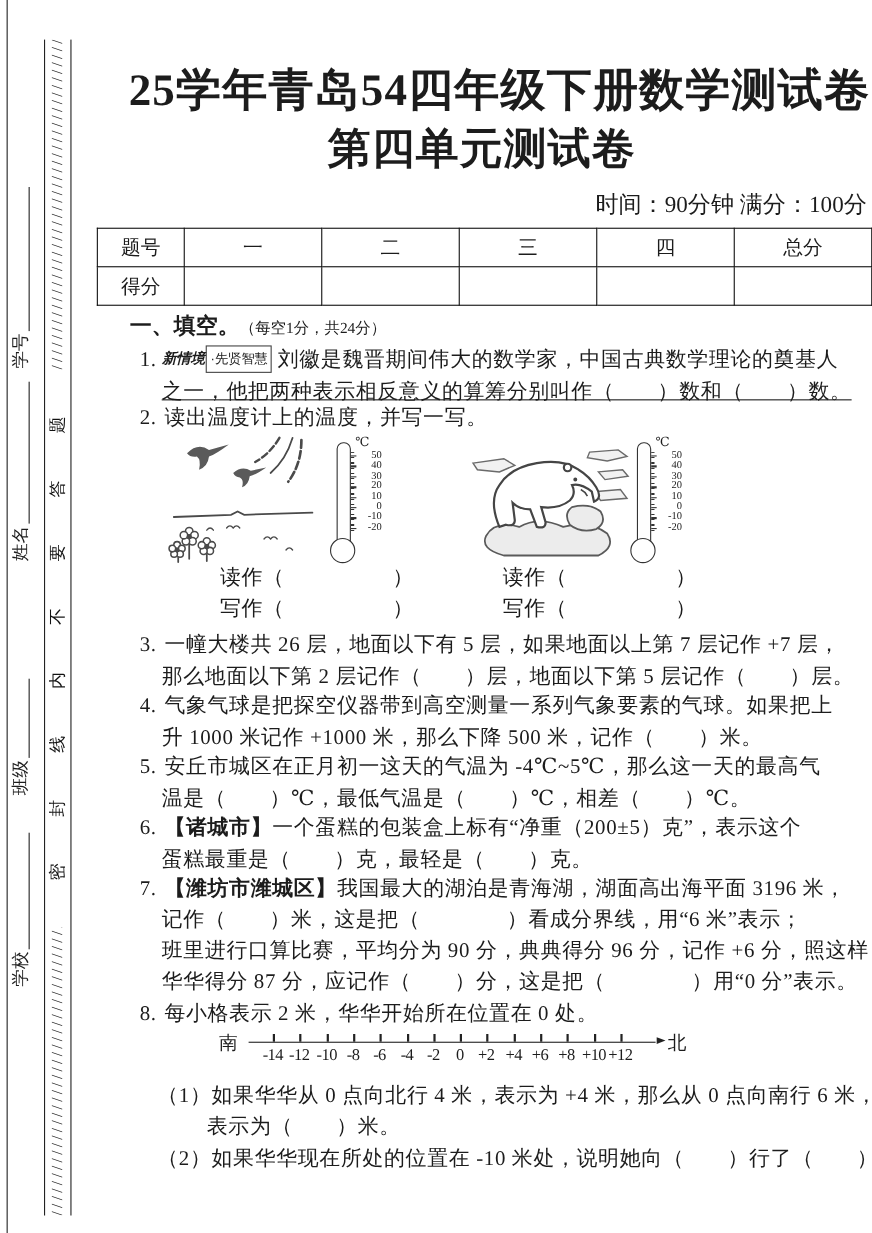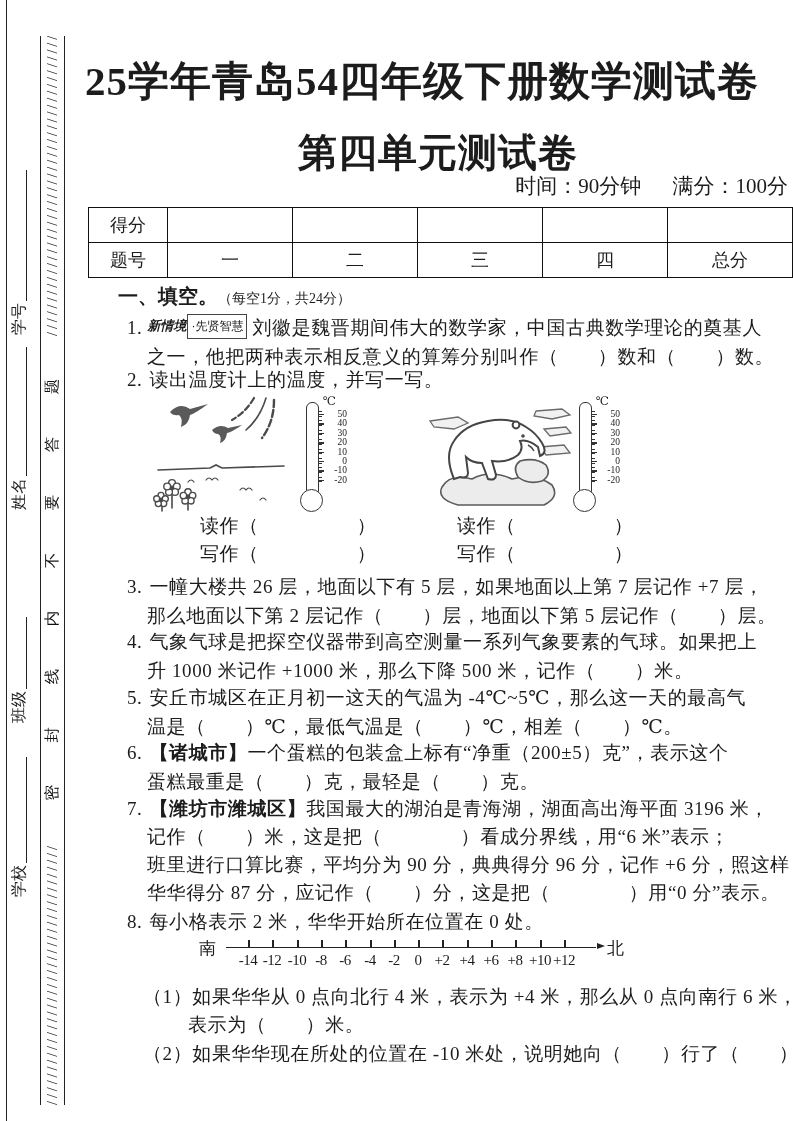--- a/index.html
+++ b/index.html
@@ -22,26 +22,26 @@
     letter-spacing:3px;color:#2a2a2a;height:18px;line-height:18px;}
   .hatch.bottom{width:262px;}
   .hatch.top{width:300px;}
   .seal-chars{flex:1;display:flex;justify-content:space-evenly;align-items:center;
     font-size:15.5px;color:#111;}
   .sfield{position:absolute;left:8px;width:22px;}
   .sfield-inner{height:22px;transform-origin:0 0;display:flex;align-items:flex-end;
     font-size:16px;white-space:nowrap;}
   .sline{flex:1;border-bottom:1.3px solid #222;margin-bottom:3px;margin-left:2px;}
   
-  .title1{position:absolute;left:85px;top:54px;width:706px;text-align:left;
+  .title1{position:absolute;left:85px;top:54px;width:706px;text-align:right;
     font-size:41px;font-weight:bold;letter-spacing:1px;white-space:nowrap;}
   .title2{position:absolute;left:85px;top:108px;width:706px;text-align:center;
-    font-size:39px;font-weight:bold;letter-spacing:1px;margin-top:18px;}
+    font-size:39px;font-weight:bold;letter-spacing:1px;}
   .meta{position:absolute;left:380px;top:172px;width:408px;text-align:right;font-size:21px;}
-  .meta .gap{margin-left:26px;}
+  .meta .gap{}
   
   .score-table{position:absolute;left:88px;top:207px;border-collapse:collapse;}
   .score-table td{border:1.8px solid #111;height:34px;text-align:center;
     font-size:18px;padding:0;}
   .score-table td.c0{width:78px;}
   .score-table td.cn{width:124px;}
   
   .ln{position:absolute;white-space:nowrap;font-size:19px;letter-spacing:0.6px;line-height:1.25;}
   .qn{margin-right:7px;}
   .qtag{font-weight:bold;}
@@ -129,51 +129,51 @@
 <div class="title1">25学年青岛54四年级下册数学测试卷</div>
 <div class="title2">第四单元测试卷</div>
 <div class="meta">
   <span>时间：90分钟</span>
   <span class="gap">满分：100分</span>
 </div>
 
 <table class="score-table">
   <tbody>
       <tr>
+    <td class="c0">题号</td>
+    <td class="cn">一</td>
+    <td class="cn">二</td>
+    <td class="cn">三</td>
+    <td class="cn">四</td>
+    <td class="cn">总分</td>
+  </tr>
+  <tr>
     <td class="c0">得分</td>
     <td class="cn"></td>
     <td class="cn"></td>
     <td class="cn"></td>
     <td class="cn"></td>
     <td class="cn"></td>
   </tr>
-  <tr>
-    <td class="c0">题号</td>
-    <td class="cn">一</td>
-    <td class="cn">二</td>
-    <td class="cn">三</td>
-    <td class="cn">四</td>
-    <td class="cn">总分</td>
-  </tr>
 </tbody>
   </table>
 
 <div class="sec">
   <span class="b">一、填空。</span><span class="r">（每空1分，共24分）</span>
 </div>
 
 <div class="ln flexln" style="left:127px;top:315px;">
   <span>1.</span>
   <span class="badge">
     <span class="bp">新情境</span>
     <span class="bb">·先贤智慧</span>
   </span>
   <span>刘徽是魏晋期间伟大的数学家，中国古典数学理论的奠基人</span>
 </div>
-<div class="ln" style="left:147px;top:345px;">之一，他把两种表示相反意义的算筹分别叫作（　　）数和（　　）数。</div>
+<div class="ln" style="left:147px;top:345px;text-decoration:underline;">之一，他把两种表示相反意义的算筹分别叫作（　　）数和（　　）数。</div>
 
 <div class="ln" style="left:127px;top:368px;">
   <span class="qn">2.</span><span>读出温度计上的温度，并写一写。</span>
 </div>
 
 <svg class="illu" style="left:148px;top:396px;" width="140" height="116" viewBox="0 0 140 116">
   <g fill="none" stroke="#4a4a4a" stroke-width="1.6" stroke-linecap="round">
     <path d="M118 2 Q112 22 98 34"></path>
     <path d="M126 4 Q126 26 114 42" stroke-dasharray="7 3" stroke-width="2.4"></path>
     <path d="M106 2 Q98 16 84 24" stroke-dasharray="6 3" stroke-width="2.2"></path>

